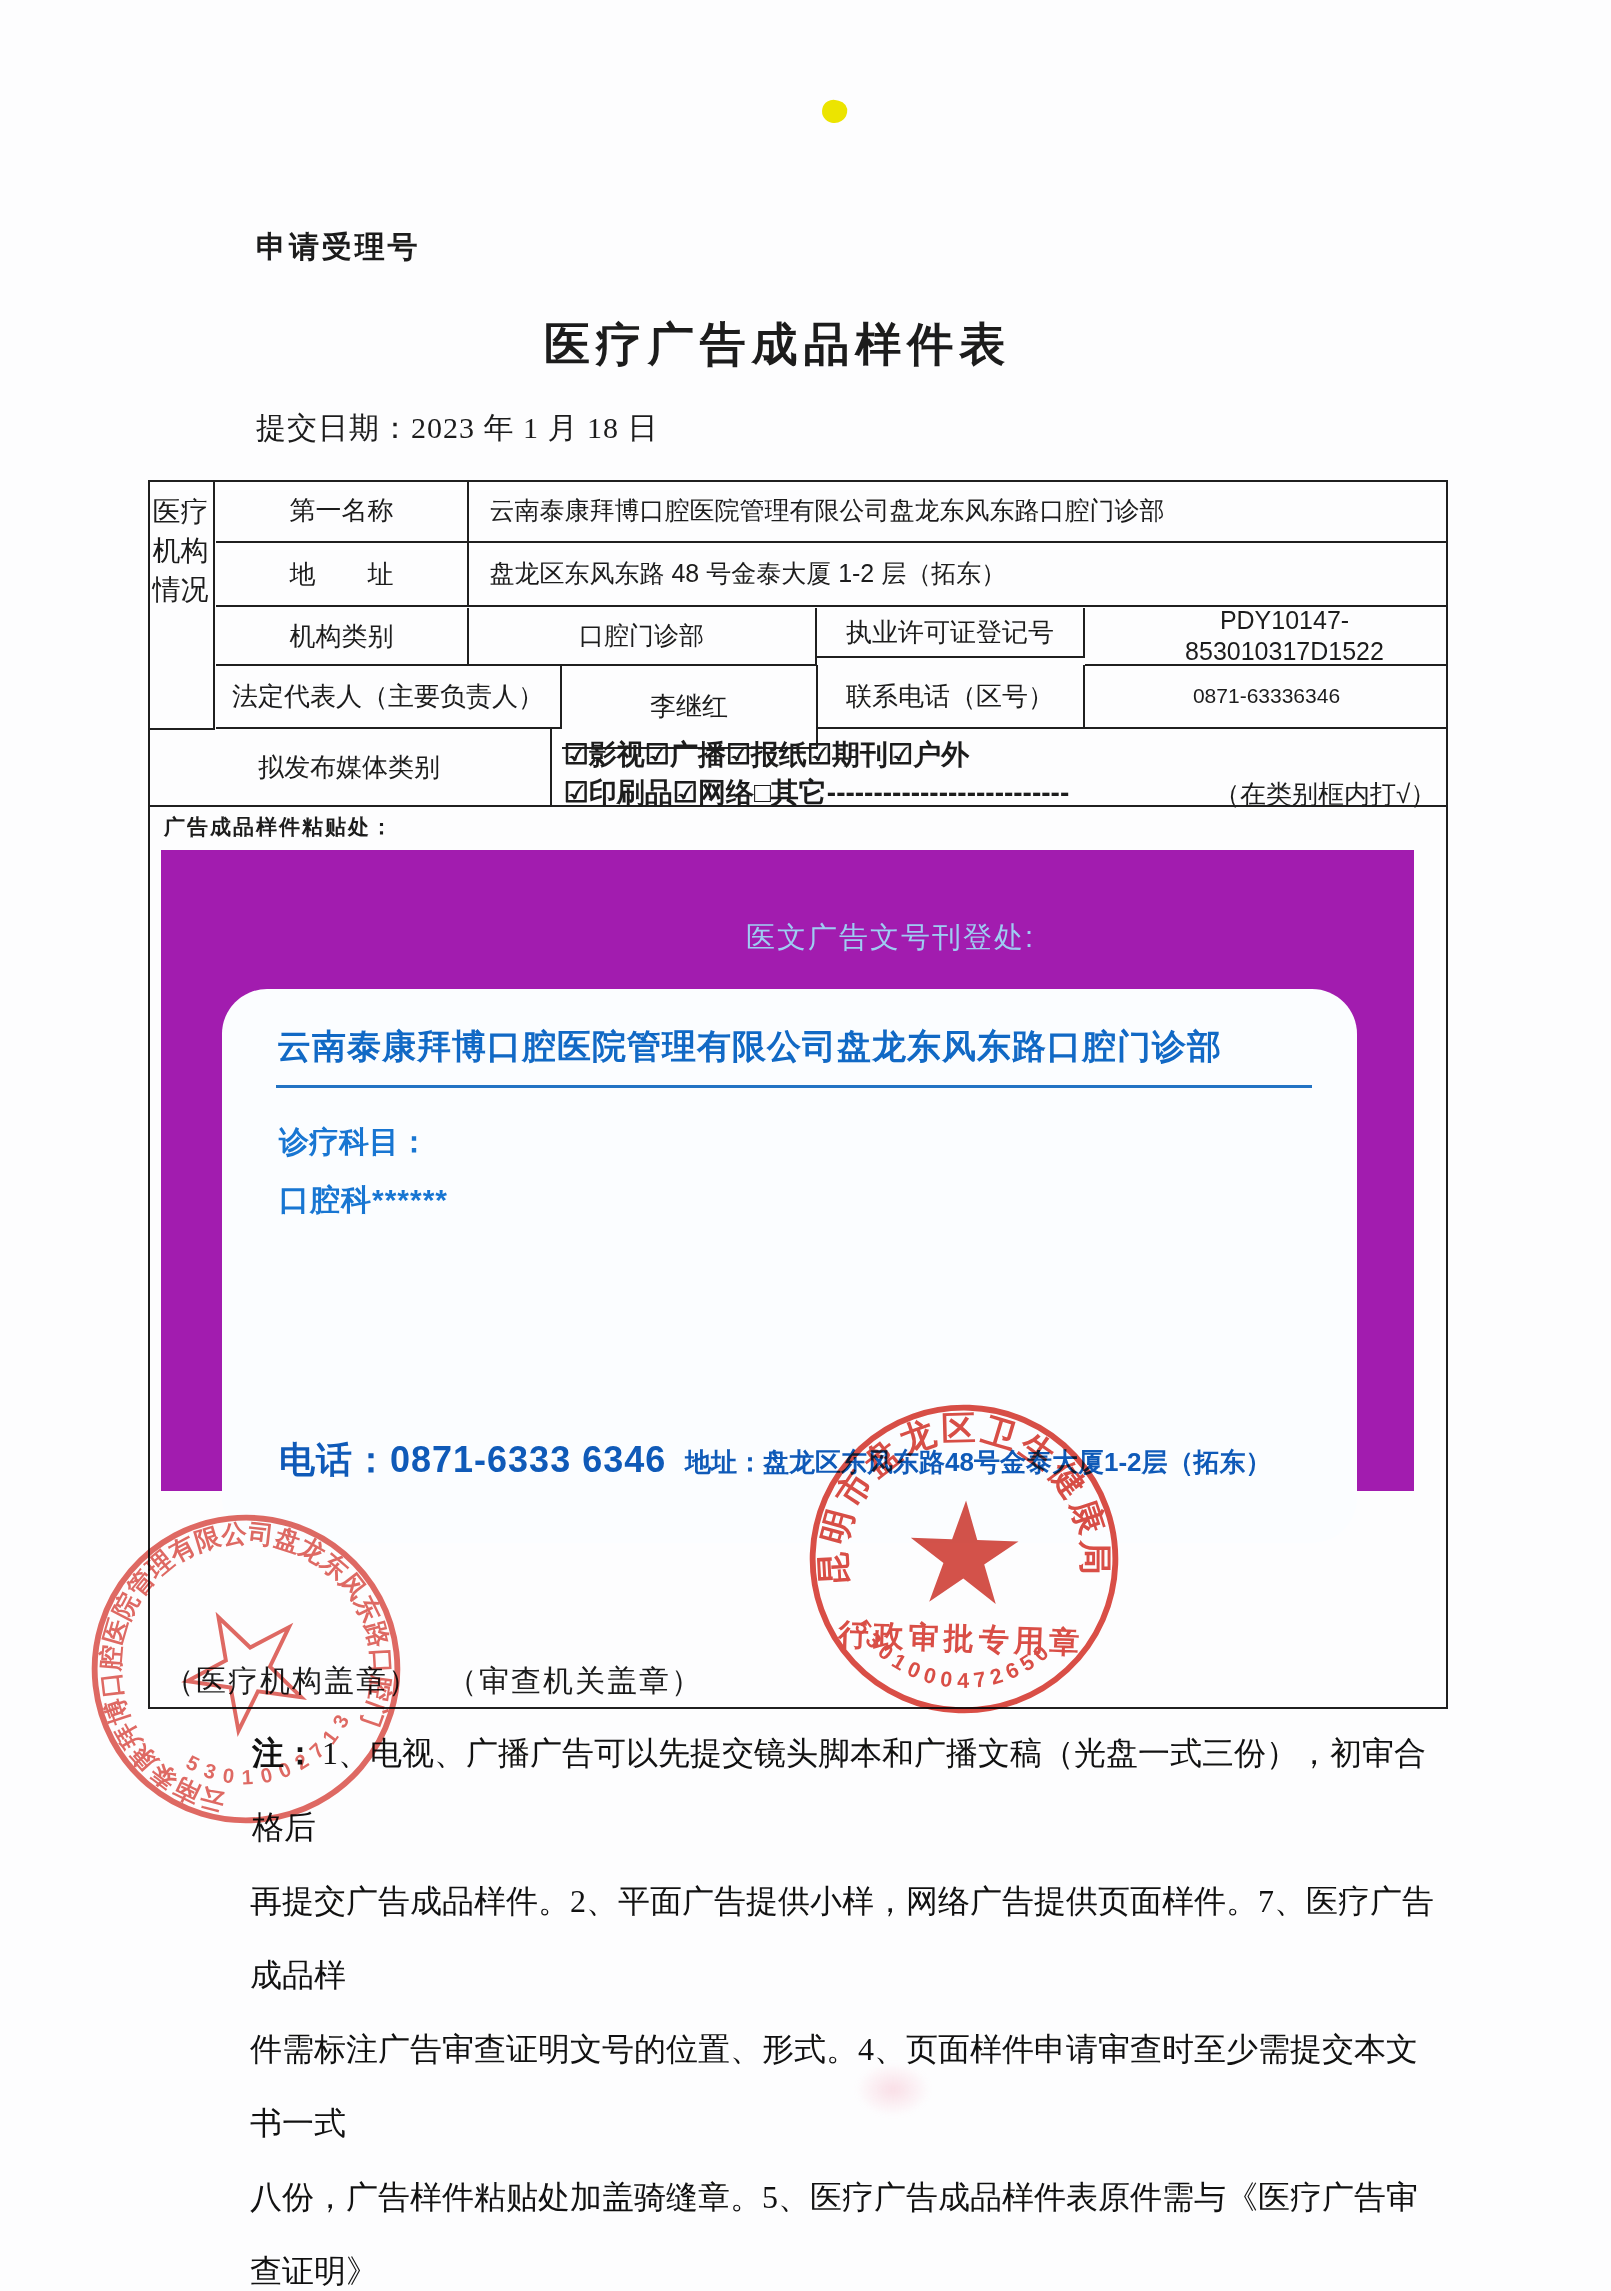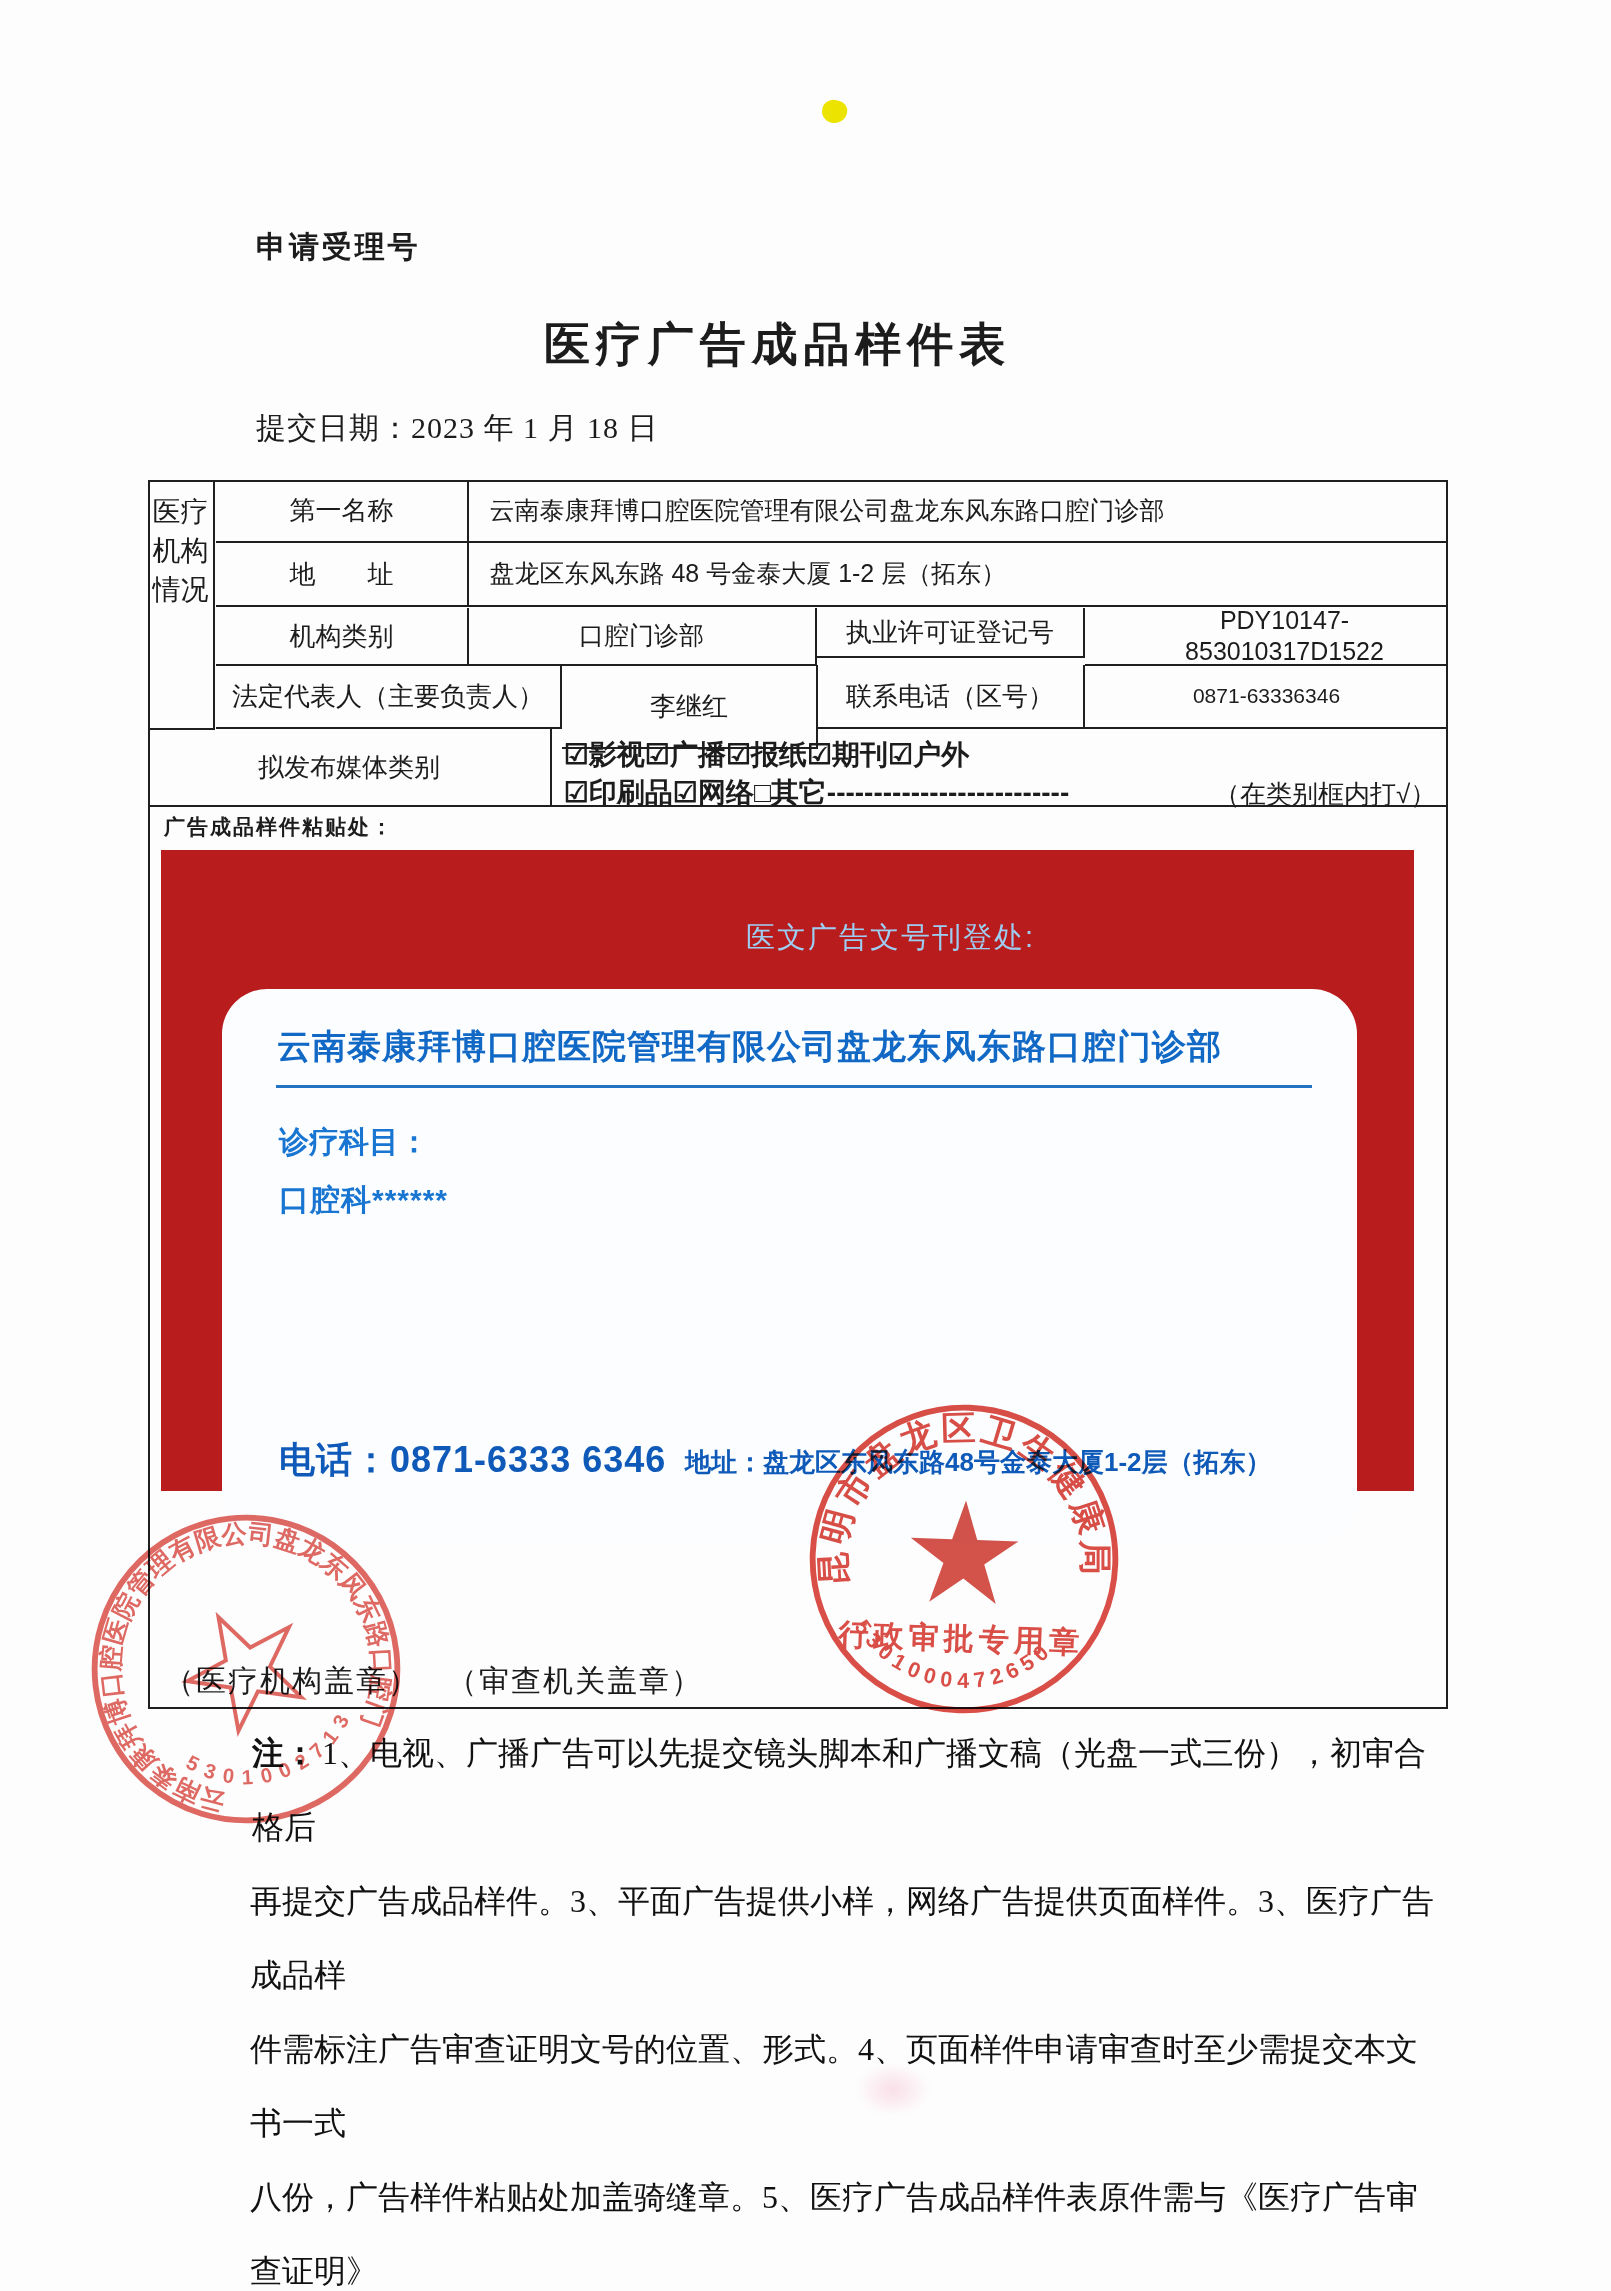--- a/index.html
+++ b/index.html
@@ -20,21 +20,21 @@
   .bB{border-bottom:2px solid #1f1f1f;}
   .left-pad{justify-content:flex-start;text-align:left;padding-left:21.5px;}
   .side-head{padding:11.7px 0;font-size:28px;line-height:39px;word-break:break-all;align-items:flex-start;}
   
   .media-cell{display:block;}
   .media-line1{position:absolute;left:11.7px;top:7.8px;font-size:28px;font-weight:600;}
   .media-line2{position:absolute;left:11.7px;top:46px;font-size:28px;font-weight:600;}
   .media-hint{position:absolute;right:11.7px;top:49px;font-size:26px;}
   .paste-label{left:164px;top:813px;font-size:21px;font-weight:700;letter-spacing:2px;}
   
-  .ad-area{left:161px;top:850px;width:1253px;height:641px;background:#b91c1c;}
+  .ad-area{left:161px;top:850px;width:1253px;height:641px;background:#a21caf;}
   .ad-docno{position:absolute;left:585px;top:68px;font-size:29px;color:#9ecdf2;letter-spacing:2px;}
   .ad-card{position:absolute;left:61px;top:139px;width:1135px;height:554px;background:#fbfdff;border-radius:45px;}
   .ad-name{position:absolute;left:55px;top:35px;font-size:34px;font-weight:700;color:#1169c5;letter-spacing:1px;white-space:nowrap;}
   .ad-rule{position:absolute;left:54px;top:96px;width:1036px;height:2.9px;background:#2273c4;}
   .ad-dept-label{position:absolute;left:57px;top:133px;font-size:30px;font-weight:600;color:#1876d2;}
   .ad-dept-value{position:absolute;left:57px;top:191px;font-size:30px;font-weight:600;color:#1876d2;letter-spacing:1px;}
   .ad-phone{position:absolute;left:57px;top:447px;font-size:36px;font-weight:700;color:#0f5ab8;letter-spacing:1px;}
   .ad-addr{position:absolute;left:463px;top:456px;font-size:26px;font-weight:700;color:#0f5ab8;}
   
   .stamp-caps{left:164px;top:1661px;font-size:30px;letter-spacing:2px;}
@@ -104,21 +104,21 @@
 
   <div class="abs stamp-caps serif">
     <span>（医疗机构盖章）</span>
     <span>（审查机关盖章）</span>
   </div>
 
   <div class="abs notes serif">
     <div class="first">
       <span class="prefix">注：</span><span>1、电视、广播广告可以先提交镜头脚本和广播文稿（光盘一式三份），初审合格后</span>
     </div>
-    <div>再提交广告成品样件。3、平面广告提供小样，网络广告提供页面样件。3、医疗广告成品样</div>
+    <div>再提交广告成品样件。2、平面广告提供小样，网络广告提供页面样件。7、医疗广告成品样</div>
     <div>件需标注广告审查证明文号的位置、形式。4、页面样件申请审查时至少需提交本文书一式</div>
     <div>八份，广告样件粘贴处加盖骑缝章。5、医疗广告成品样件表原件需与《医疗广告审查证明》</div>
 
   </div>
 
   <svg class="abs seal seal-right" width="332" height="332" viewBox="0 0 340 340" style="overflow:visible;">
     <circle cx="170" cy="170" r="155" fill="none" stroke="#d6352c" stroke-width="6"></circle>
     <path id="rArcTop" d="M 55.3 211.7 A 122 122 0 1 1 284.7 211.7" fill="none"></path>
     <text font-size="35" fill="#d6352c" letter-spacing="4">
       <textPath href="#rArcTop" startOffset="12">昆明市盘龙区卫生健康局</textPath>

